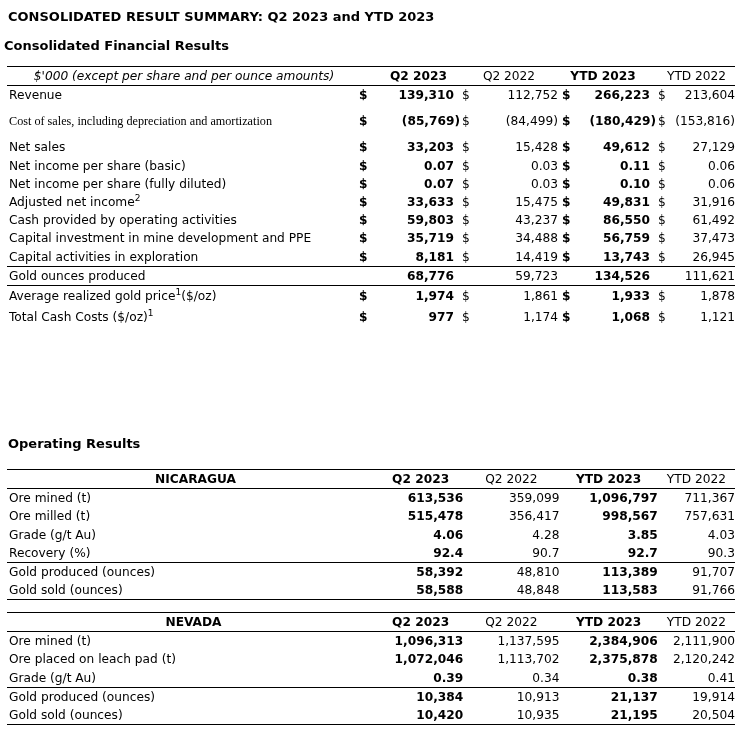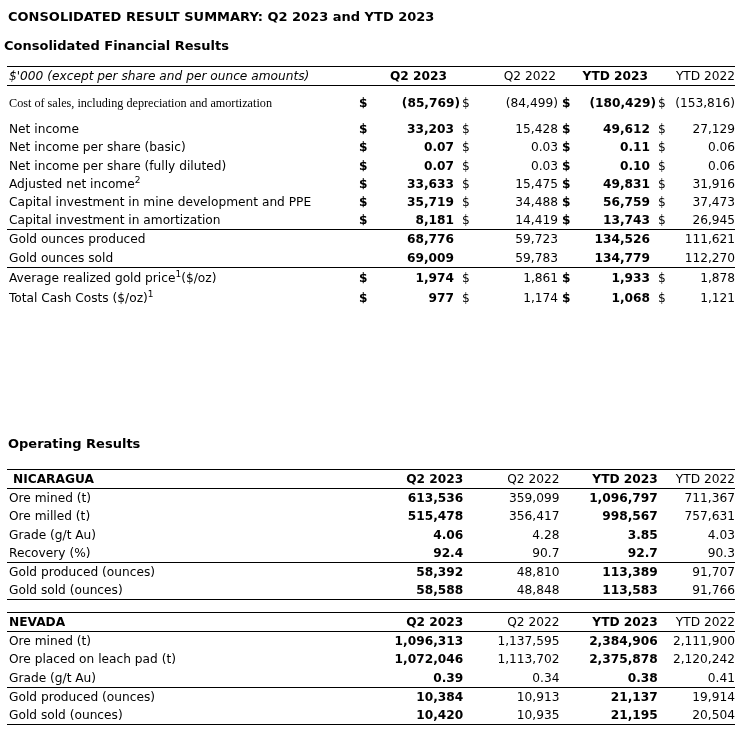--- a/index.html
+++ b/index.html
@@ -2,21 +2,21 @@
 <html><head>
 <meta charset="utf-8">
 <style>
   html, body { margin:0; padding:0; background:#ffffff; }
   body { width:749px; height:745px; position:relative; overflow:hidden; font-family:"DejaVu Sans", sans-serif; color:#000; font-size:12.2px; }
   .title { position:absolute; left:8px; top:9px; font-weight:bold; font-size:13px; letter-spacing:0; }
   .subtitle { position:absolute; left:4px; top:38px; font-weight:bold; font-size:13px; }
   .subtitle2 { position:absolute; left:8px; top:436px; font-weight:bold; font-size:13px; }
   table { position:absolute; left:7px; border-collapse:collapse; table-layout:fixed; }
   td { padding:0; height:18.2px; line-height:18px; white-space:nowrap; vertical-align:middle; }
-  tr.hdr td { border-top:1.5px solid #000; border-bottom:1.5px solid #000; }
+  tr.hdr td { border-top:1.5px solid #000; border-bottom:1.5px solid #000;text-align:center; }
   tr.rule-top td { border-top:1.5px solid #000;margin-left:36px; }
   tr.last td { border-bottom:1.5px solid #000; }
   .lbl { padding-left:2px; }
   .b { font-weight:bold; }
   .r { text-align:right; }
   .c { text-align:center; }
   .sym { text-align:left; }
   .it { font-style:italic; }
   sup { font-size:9px; line-height:0; vertical-align:super; }
   #fin { top:66px; width:728px; }
@@ -46,33 +46,44 @@
       <col style="width:63px">
   </colgroup>
   <tbody>
       <tr class="hdr">
     <td class="lbl it">$'000 (except per share and per ounce amounts)</td>
     <td colspan="2" class="b c" style="padding-left:16px">Q2 2023</td>
     <td colspan="2" class="r" style="padding-right:2px">Q2 2022</td>
     <td colspan="2" class="b r" style="padding-right:10px">YTD 2023</td>
     <td colspan="2" class="r">YTD 2022</td>
   </tr>
+  <tr>
+    <td class="lbl">Revenue</td>
+    <td class="b sym">$</td>
+    <td class="b r" style="padding-right:8px">139,310</td>
+    <td class="sym">$</td>
+    <td class="r">112,752</td>
+    <td class="b sym" style="padding-left:4px">$</td>
+    <td class="b r" style="padding-right:8px">266,223</td>
+    <td class="sym">$</td>
+    <td class="r">213,604</td>
+  </tr>
   <tr class="tall">
     <td class="lbl wrap">Cost of sales, including depreciation and amortization</td>
     <td class="b sym">$</td>
     <td class="b r" style="padding-right:2px">(85,769)</td>
     <td class="sym">$</td>
     <td class="r" style="padding-right:0">(84,499)</td>
     <td class="b sym" style="padding-left:4px">$</td>
     <td class="b r" style="padding-right:2px">(180,429)</td>
     <td class="sym">$</td>
     <td class="r">(153,816)</td>
   </tr>
   <tr>
-    <td class="lbl">Net income</td>
+    <td class="lbl">Net sales</td>
     <td class="b sym">$</td>
     <td class="b r" style="padding-right:8px">33,203</td>
     <td class="sym">$</td>
     <td class="r">15,428</td>
     <td class="b sym" style="padding-left:4px">$</td>
     <td class="b r" style="padding-right:8px">49,612</td>
     <td class="sym">$</td>
     <td class="r">27,129</td>
   </tr>
   <tr>
@@ -102,62 +113,62 @@
     <td class="b sym">$</td>
     <td class="b r" style="padding-right:8px">33,633</td>
     <td class="sym">$</td>
     <td class="r">15,475</td>
     <td class="b sym" style="padding-left:4px">$</td>
     <td class="b r" style="padding-right:8px">49,831</td>
     <td class="sym">$</td>
     <td class="r">31,916</td>
   </tr>
   <tr>
+    <td class="lbl">Cash provided by operating activities</td>
+    <td class="b sym">$</td>
+    <td class="b r" style="padding-right:8px">59,803</td>
+    <td class="sym">$</td>
+    <td class="r">43,237</td>
+    <td class="b sym" style="padding-left:4px">$</td>
+    <td class="b r" style="padding-right:8px">86,550</td>
+    <td class="sym">$</td>
+    <td class="r">61,492</td>
+  </tr>
+  <tr>
     <td class="lbl">Capital investment in mine development and PPE</td>
     <td class="b sym">$</td>
     <td class="b r" style="padding-right:8px">35,719</td>
     <td class="sym">$</td>
     <td class="r">34,488</td>
     <td class="b sym" style="padding-left:4px">$</td>
     <td class="b r" style="padding-right:8px">56,759</td>
     <td class="sym">$</td>
     <td class="r">37,473</td>
   </tr>
   <tr>
-    <td class="lbl">Capital investment in amortization</td>
+    <td class="lbl">Capital activities in exploration</td>
     <td class="b sym">$</td>
     <td class="b r" style="padding-right:8px">8,181</td>
     <td class="sym">$</td>
     <td class="r">14,419</td>
     <td class="b sym" style="padding-left:4px">$</td>
     <td class="b r" style="padding-right:8px">13,743</td>
     <td class="sym">$</td>
     <td class="r">26,945</td>
   </tr>
   <tr class="rule-top">
     <td class="lbl">Gold ounces produced</td>
     <td></td>
     <td class="b r" style="padding-right:8px">68,776</td>
     <td></td>
     <td class="r">59,723</td>
     <td></td>
     <td class="b r" style="padding-right:8px">134,526</td>
     <td></td>
     <td class="r">111,621</td>
-  </tr>
-  <tr>
-    <td class="lbl">Gold ounces sold</td>
-    <td></td>
-    <td class="b r" style="padding-right:8px">69,009</td>
-    <td></td>
-    <td class="r">59,783</td>
-    <td></td>
-    <td class="b r" style="padding-right:8px">134,779</td>
-    <td></td>
-    <td class="r">112,270</td>
   </tr>
   <tr class="rule-top mid">
     <td class="lbl"><span>Average realized gold price</span><sup>1</sup><span>($/oz)</span></td>
     <td class="b sym">$</td>
     <td class="b r" style="padding-right:8px">1,974</td>
     <td class="sym">$</td>
     <td class="r">1,861</td>
     <td class="b sym" style="padding-left:4px">$</td>
     <td class="b r" style="padding-right:8px">1,933</td>
     <td class="sym">$</td>

